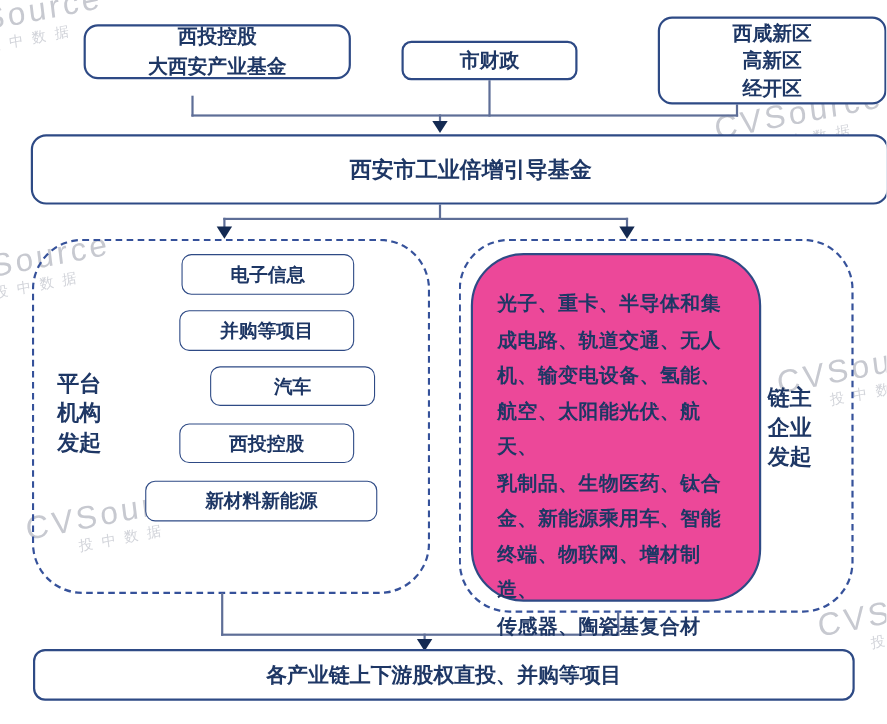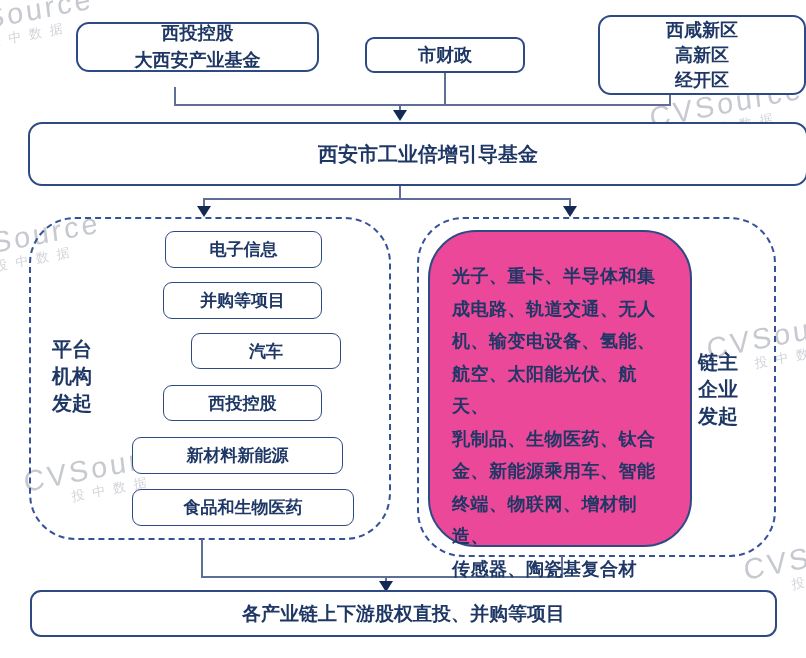--- a/index.html
+++ b/index.html
@@ -195,21 +195,20 @@
 
   <div class="dashed-group group-left"></div>
   <div class="side-label label-left">平台
 机构
 发起</div>
   <div class="industry ind-1">电子信息</div>
   <div class="industry ind-2">并购等项目</div>
   <div class="industry ind-3">汽车</div>
   <div class="industry ind-4">西投控股</div>
   <div class="industry ind-5">新材料新能源</div>
-  <div class="industry ind-6">食品和生物医药</div>
 
   <div class="dashed-group group-right"></div>
   <div class="chain-box">
     <div class="chain-text">光子、重卡、半导体和集
 成电路、轨道交通、无人
 机、输变电设备、氢能、
 航空、太阳能光伏、航天、
 乳制品、生物医药、钛合
 金、新能源乘用车、智能
 终端、物联网、增材制造、

